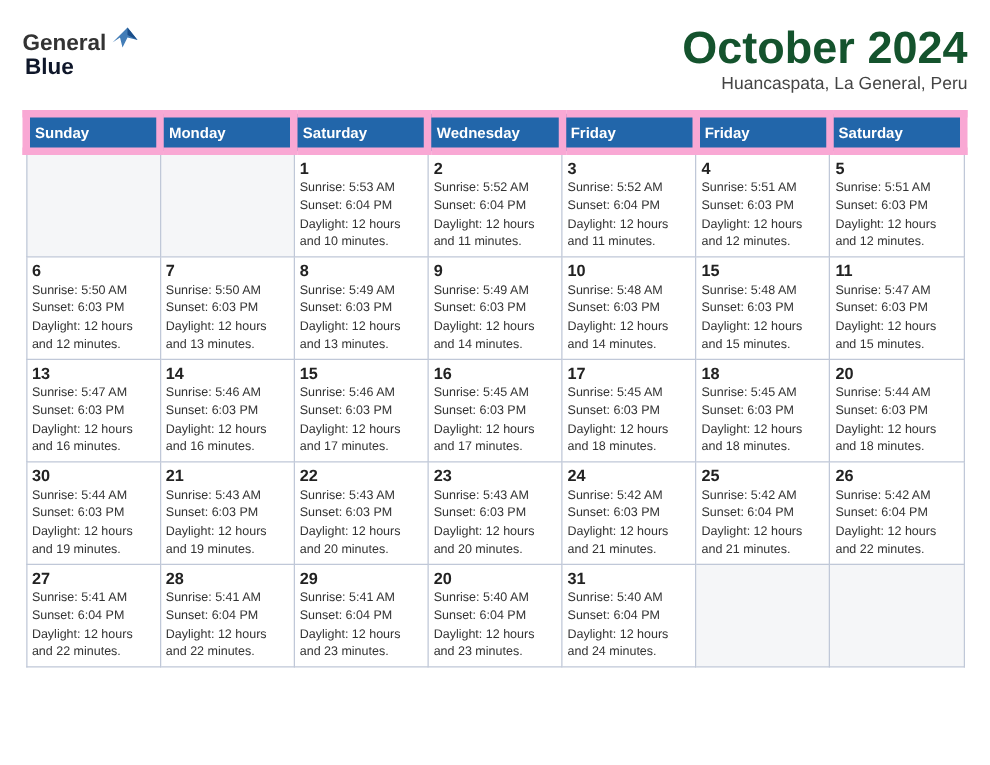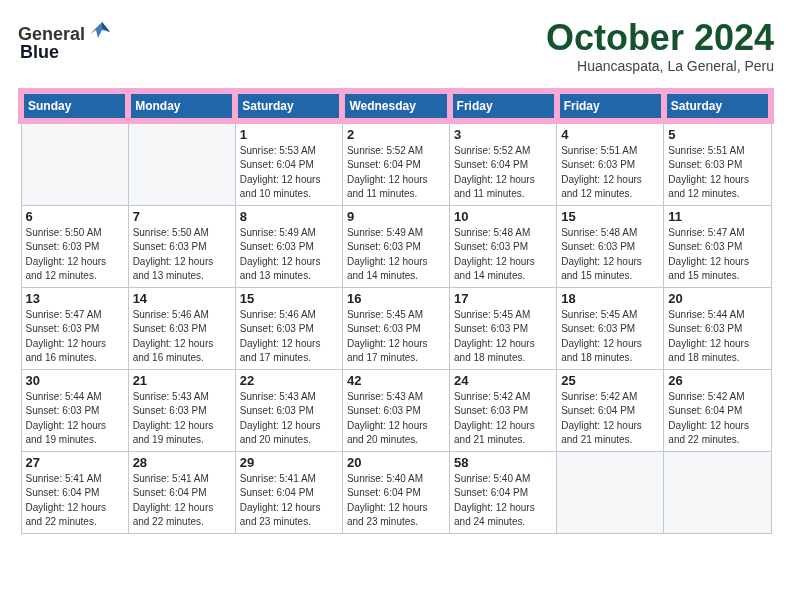--- a/index.html
+++ b/index.html
@@ -283,21 +283,21 @@
 and 19 minutes.</div>
           </td>
           <td>
             <span class="day-num">22</span>
             <div class="day-info" style="white-space: pre-line;">Sunrise: 5:43 AM
 Sunset: 6:03 PM
 Daylight: 12 hours
 and 20 minutes.</div>
           </td>
           <td>
-            <span class="day-num">42</span>
+            <span class="day-num">23</span>
             <div class="day-info" style="white-space: pre-line;">Sunrise: 5:43 AM
 Sunset: 6:03 PM
 Daylight: 12 hours
 and 20 minutes.</div>
           </td>
           <td>
             <span class="day-num">24</span>
             <div class="day-info" style="white-space: pre-line;">Sunrise: 5:42 AM
 Sunset: 6:03 PM
 Daylight: 12 hours
@@ -341,21 +341,21 @@
 and 23 minutes.</div>
           </td>
           <td>
             <span class="day-num">20</span>
             <div class="day-info" style="white-space: pre-line;">Sunrise: 5:40 AM
 Sunset: 6:04 PM
 Daylight: 12 hours
 and 23 minutes.</div>
           </td>
           <td>
-            <span class="day-num">58</span>
+            <span class="day-num">31</span>
             <div class="day-info" style="white-space: pre-line;">Sunrise: 5:40 AM
 Sunset: 6:04 PM
 Daylight: 12 hours
 and 24 minutes.</div>
           </td>
           <td class="empty"></td>
           <td class="empty"></td>
         </tr>
       </tbody>
   </table>

